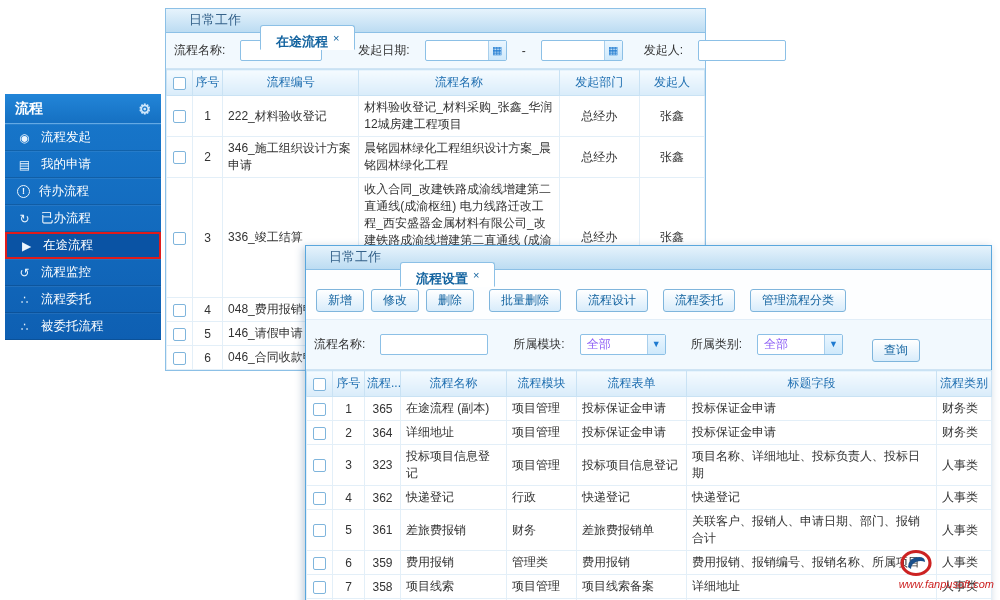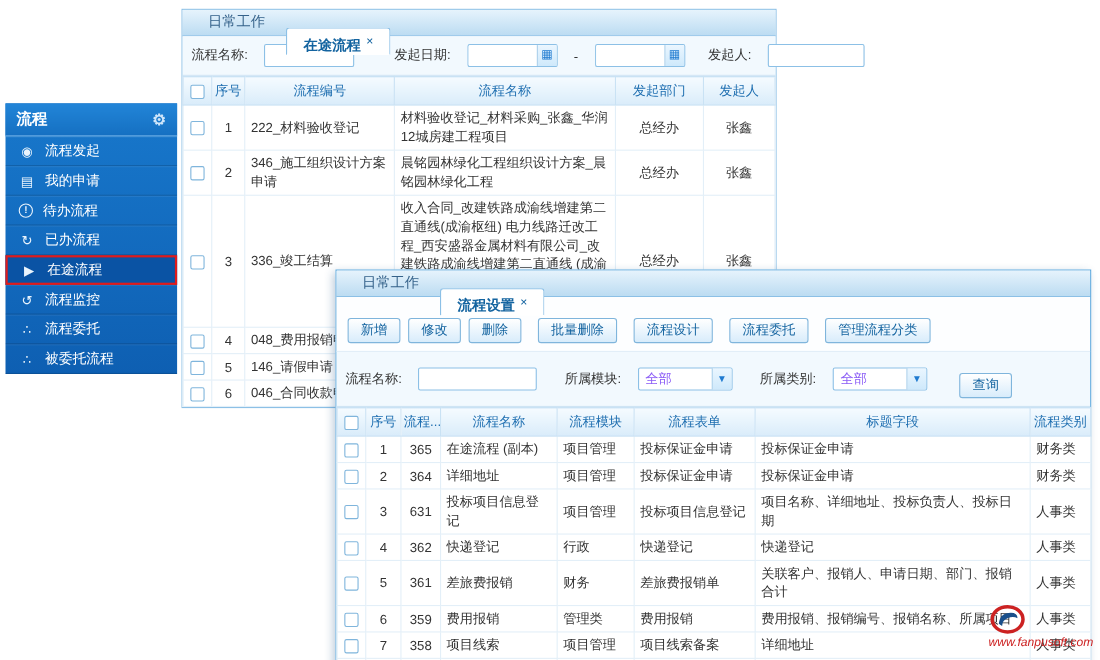--- a/index.html
+++ b/index.html
@@ -262,21 +262,21 @@
         <td class="c">364</td>
         <td>详细地址</td>
         <td>项目管理</td>
         <td>投标保证金申请</td>
         <td>投标保证金申请</td>
         <td>财务类</td>
       </tr>
       <tr>
         <td class="c"><span class="cb"></span></td>
         <td class="c">3</td>
-        <td class="c">631</td>
+        <td class="c">323</td>
         <td>投标项目信息登记</td>
         <td>项目管理</td>
         <td>投标项目信息登记</td>
         <td>项目名称、详细地址、投标负责人、投标日期</td>
         <td>人事类</td>
       </tr>
       <tr>
         <td class="c"><span class="cb"></span></td>
         <td class="c">4</td>
         <td class="c">362</td>

